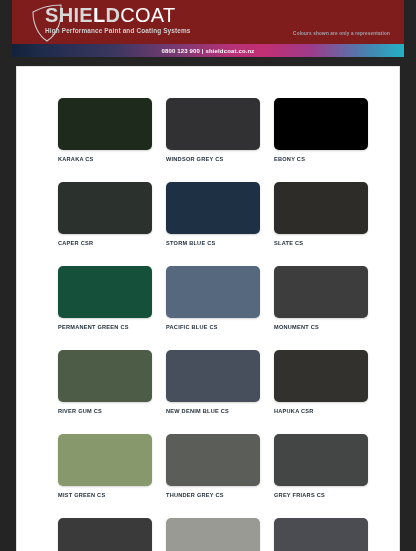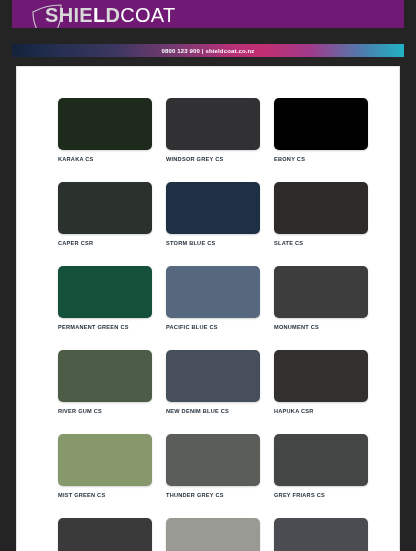--- a/index.html
+++ b/index.html
@@ -18,22 +18,22 @@
     height: 551px;
     background: #242424;
   }
 
   
   .header {
     position: absolute;
     left: 12px;
     top: 0;
     width: 392px;
-    height: 28px;
-    background: #701a75;
+    height: 56px;
+    background: #7f1d1d;
     overflow: hidden;
   }
 
   .shield-mark {
     position: absolute;
     left: 18px;
     top: 3px;
     width: 34px;
     height: 40px;
     pointer-events: none;

